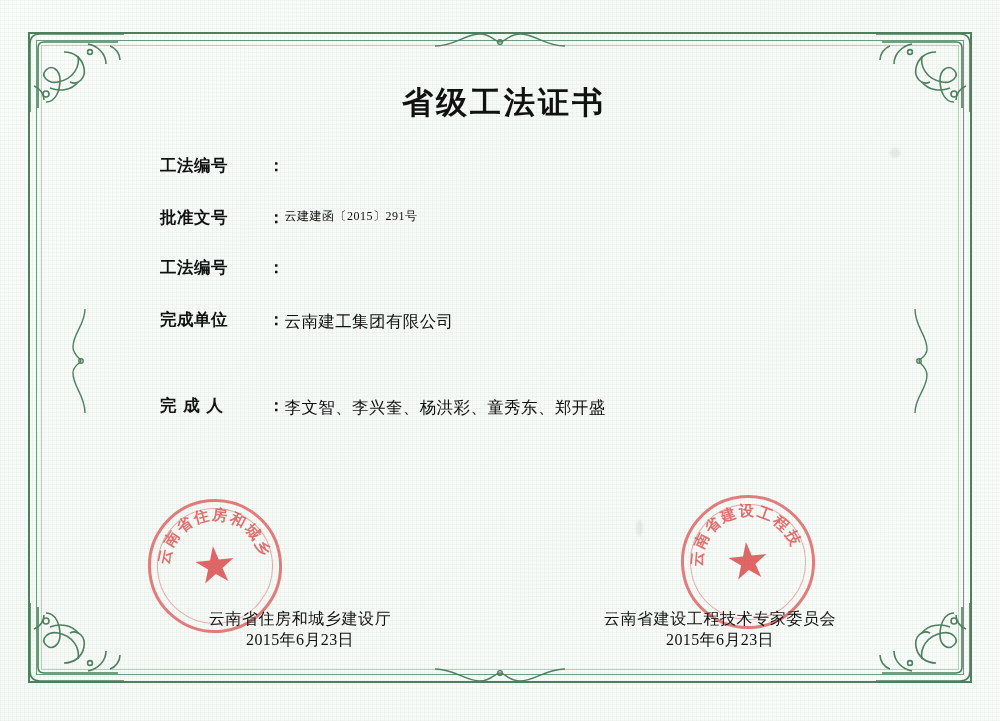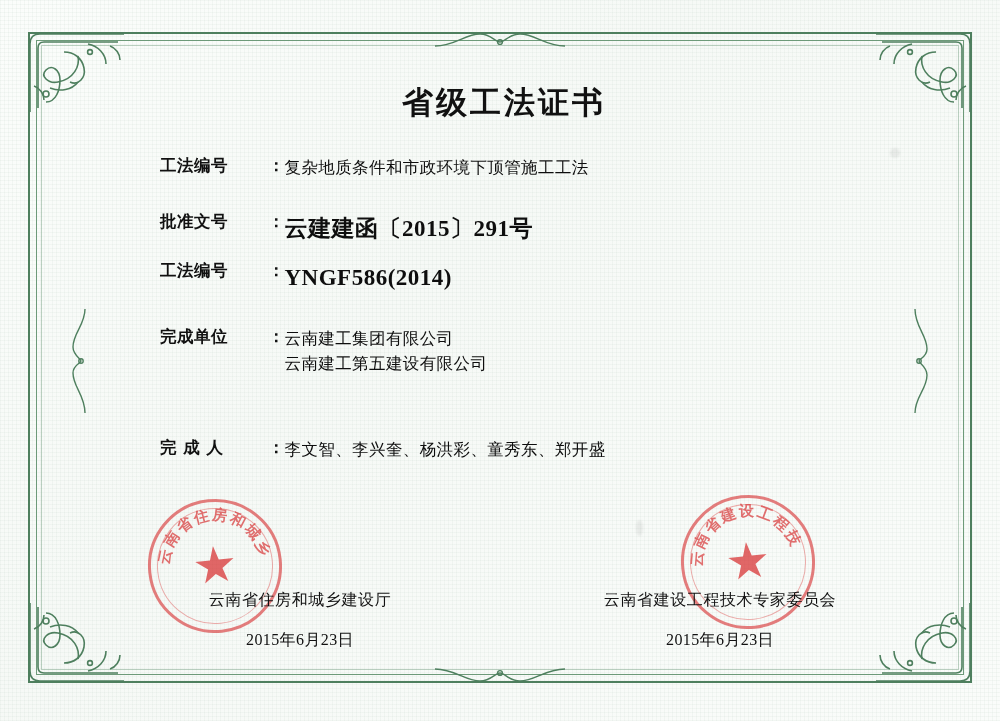--- a/index.html
+++ b/index.html
@@ -119,49 +119,48 @@
     flex: 1 1 auto;
     font-family: "DejaVu Sans", sans-serif;
     font-size: 16.5px;
     color: #0e0e0e;
     line-height: 1.55;
     letter-spacing: 0.4px;
   }
   .field-value .line2 { display: block; }
 
   .row-name      { margin-bottom: 30px; }
-  .row-approval  { margin-bottom: 14px; }
+  .row-approval  { margin-bottom: 28px; }
   .row-code      { margin-bottom: 30px; }
   .row-units     { margin-bottom: 60px; }
   .row-persons   { margin-bottom: 8px; }
 
   .value-mono {
     font-family: "Liberation Serif", serif;
-    font-size: 23px;
+    font-size: 12px;
     letter-spacing: 0.5px;
-    font-weight: bold;
   }
 
   
   .sig {
     position: absolute;
     bottom: 70px;
     font-family: "DejaVu Sans", sans-serif;
     color: #111111;
     text-align: center;
   }
   .sig-left  { left: 150px;  width: 300px; }
   .sig-right { right: 120px; width: 320px; }
   .sig-org {
     font-size: 16px;
     letter-spacing: 0.6px;
     white-space: nowrap;
   }
   .sig-date {
-    margin-top: 19px;
+    margin-top: 0;
     font-family: "Liberation Serif", serif;
     font-size: 16px;
     letter-spacing: 0.4px;
   }
 
   
   .seal {
     position: absolute;
     width: 128px;
     height: 128px;
@@ -317,41 +316,38 @@
     </svg>
   </div>
 
   <div class="title">省级工法证书</div>
 
   <div class="fields">
 
     <div class="field-row row-name">
       <div class="field-label">工法编号</div>
       <div class="field-colon">：</div>
-      <div class="field-value">复杂地质条件和市政环境下顶管施工工法</div>
     </div>
 
     <div class="field-row row-approval">
       <div class="field-label">批准文号</div>
       <div class="field-colon">：</div>
       <div class="field-value value-mono">云建建函〔2015〕291号</div>
     </div>
 
     <div class="field-row row-code">
       <div class="field-label">工法编号</div>
       <div class="field-colon">：</div>
-      <div class="field-value value-mono">YNGF586(2014)</div>
     </div>
 
     <div class="field-row row-units">
       <div class="field-label">完成单位</div>
       <div class="field-colon">：</div>
       <div class="field-value">
         <span>云南建工集团有限公司</span>
-        <span class="line2">云南建工第五建设有限公司</span>
       </div>
     </div>
 
     <div class="field-row row-persons">
       <div class="field-label">完 成 人</div>
       <div class="field-colon">：</div>
       <div class="field-value">李文智、李兴奎、杨洪彩、童秀东、郑开盛</div>
     </div>
 
   </div>

